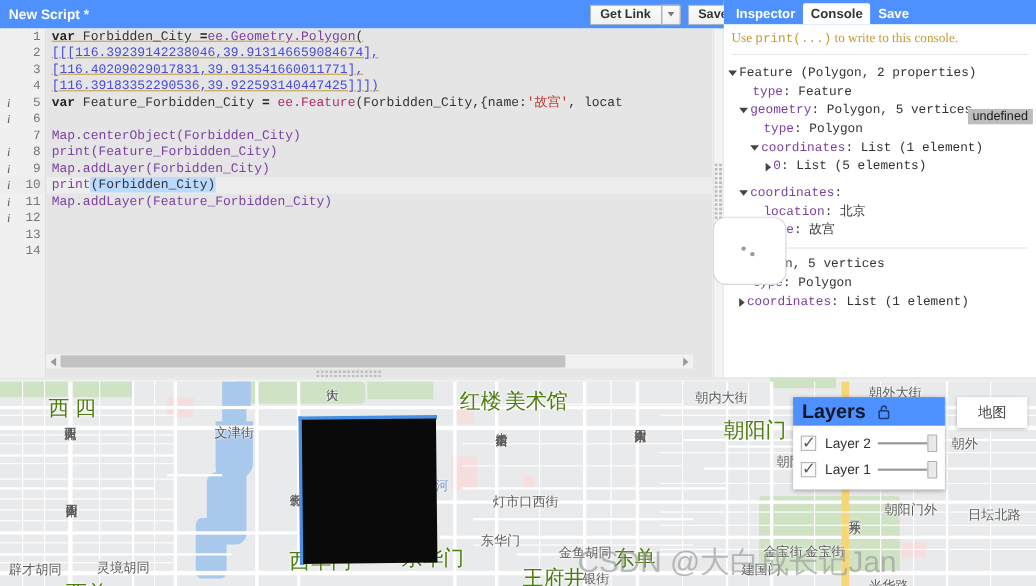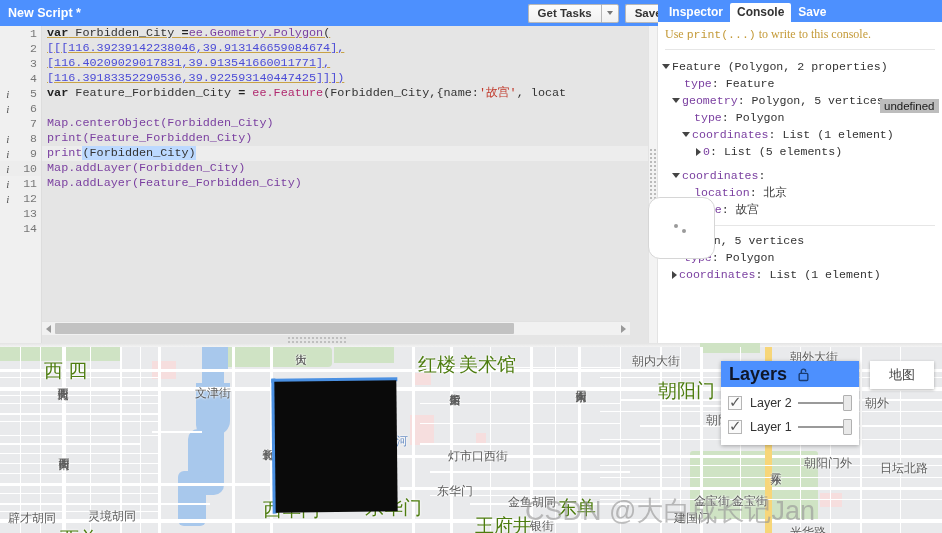--- a/index.html
+++ b/index.html
@@ -245,21 +245,21 @@
 </head>
 <body>
 
 <div id="app">
 
   <div class="topbar">
     <div class="script-title">New Script *</div>
     <div class="spacer"></div>
 
     <div class="tb-group">
-      <div class="tb-btn left">Get Tasks</div>
+      <div class="tb-btn left">Get Link</div>
       <div class="tb-btn right">
         <span class="caret"></span>
       </div>
     </div>
 
     <div class="tb-group">
       <div class="tb-btn left">Save</div>
       <div class="tb-btn right">
         <span class="caret"></span>
       </div>
@@ -355,22 +355,22 @@
 
     <div class="code-area">
       <div class="code-line"><span class="kw uline">var</span><span class="id uline"> Forbidden_City </span><span class="op uline">=</span><span class="ns uline">ee.Geometry.Polygon</span><span class="punc uline">(</span></div>
       <div class="code-line"><span class="num">[[[116.39239142238046,39.913146659084674],</span></div>
       <div class="code-line"><span class="num">[116.40209029017831,39.913541660011771],</span></div>
       <div class="code-line"><span class="num">[116.39183352290536,39.922593140447425]]])</span></div>
       <div class="code-line"><span class="kw">var</span><span class="id"> Feature_Forbidden_City </span><span class="op">=</span><span class="fn"> ee.Feature</span><span class="punc">(Forbidden_City,{name:</span><span class="str">'故宫'</span><span class="punc">, locat</span></div>
       <div class="code-line">&nbsp;</div>
       <div class="code-line"><span class="mapfn">Map.centerObject(Forbidden_City)</span></div>
       <div class="code-line"><span class="mapfn">print(Feature_Forbidden_City)</span></div>
+      <div class="code-line"><span class="mapfn">Map.addLayer(Forbidden_City)</span></div>
       <div class="code-line hl"><span class="mapfn">print</span><span class="sel">(Forbidden_City)</span></div>
-      <div class="code-line"><span class="mapfn">Map.addLayer(Forbidden_City)</span></div>
       <div class="code-line"><span class="mapfn">Map.addLayer(Feature_Forbidden_City)</span></div>
       <div class="code-line">&nbsp;</div>
       <div class="code-line">&nbsp;</div>
     </div>
 
     <div class="ed-hscroll">
       <div class="sb-arrow-l"></div>
       <div class="sb-thumb-h"></div>
       <div class="spacer"></div>
       <div class="sb-arrow-r"></div>

